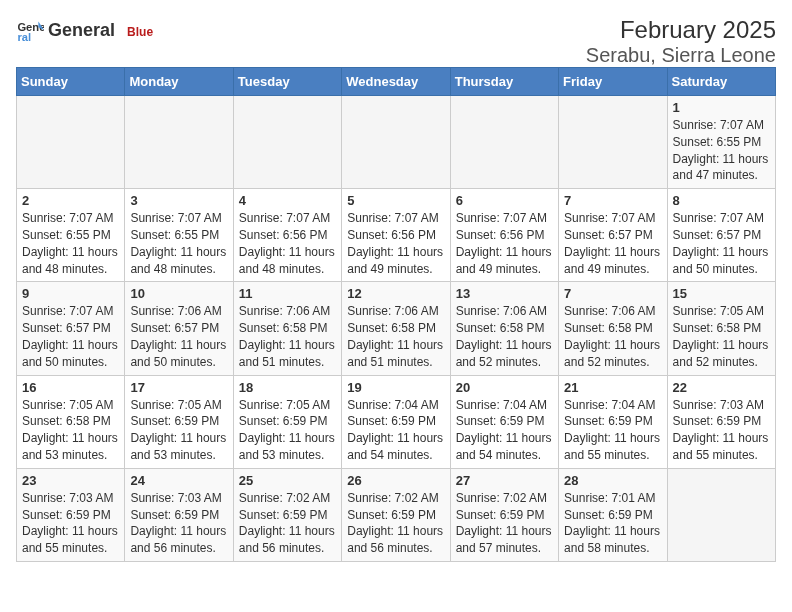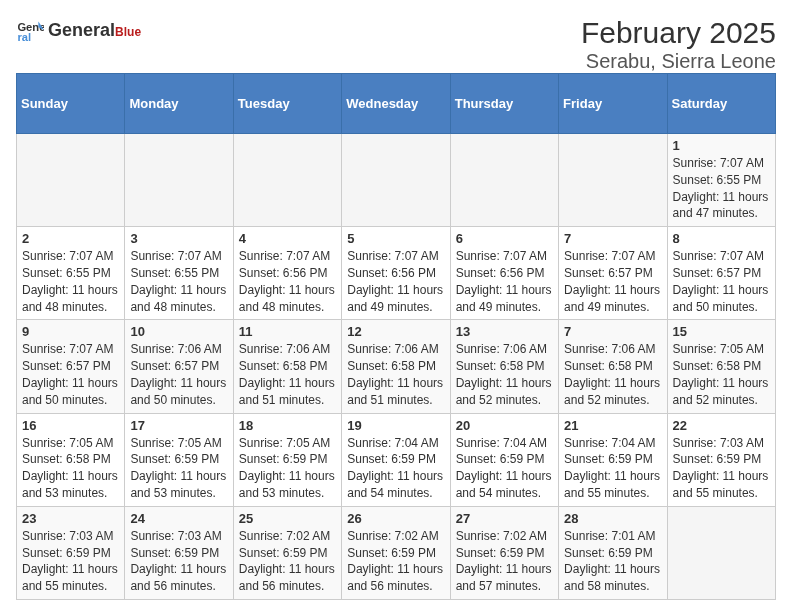--- a/index.html
+++ b/index.html
@@ -31,39 +31,39 @@
       color: #b91c1c;
     }
     .logo-icon {
       width: 28px;
       height: 28px;
     }
     .title-block {
       text-align: right;
     }
     .month-year {
-      font-size: 30px;
+      font-size: 24px;
       font-weight: normal;
       color: #333;
     }
     .location {
       font-size: 20px;
       color: #555;
     }
     table {
       width: 100%;
       border-collapse: collapse;
       table-layout: fixed;
     }
     thead th {
       background-color: #4a7fc1;
       color: #fff;
       font-size: 13px;
       font-weight: bold;
-      padding: 22px 4px;
+      padding: 6px 4px;
       text-align: left;
       border: 1px solid #3a6faa;
     }
     tbody td {
       border: 1px solid #ccc;
       vertical-align: top;
       padding: 4px 5px;
       font-size: 10.5px;
       color: #333;
       height: 88px;
@@ -91,21 +91,21 @@
 <body>
 
 <div class="header">
   <div class="logo">
     <svg class="logo-icon" viewBox="0 0 40 40" xmlns="http://www.w3.org/2000/svg">
       <text x="2" y="22" font-size="16" font-weight="bold" fill="#333" font-family="Arial">Gene</text>
       <text x="2" y="36" font-size="16" font-weight="bold" fill="#4a90d9" font-family="Arial">ral</text>
       <polygon points="32,8 40,20 32,16" fill="#4a90d9"></polygon>
     </svg>
     <div>
-      <div style="display:flex;align-items:baseline;gap:0;">
+      <div style="display:flex;align-items:baseline;gap:12px;">
         <span class="logo-text-general">General</span>
           <span class="logo-text-blue">Blue</span>
       </div>
     </div>
   </div>
   <div class="title-block">
     <div class="month-year">February 2025</div>
     <div class="location">Serabu, Sierra Leone</div>
   </div>
 </div>

